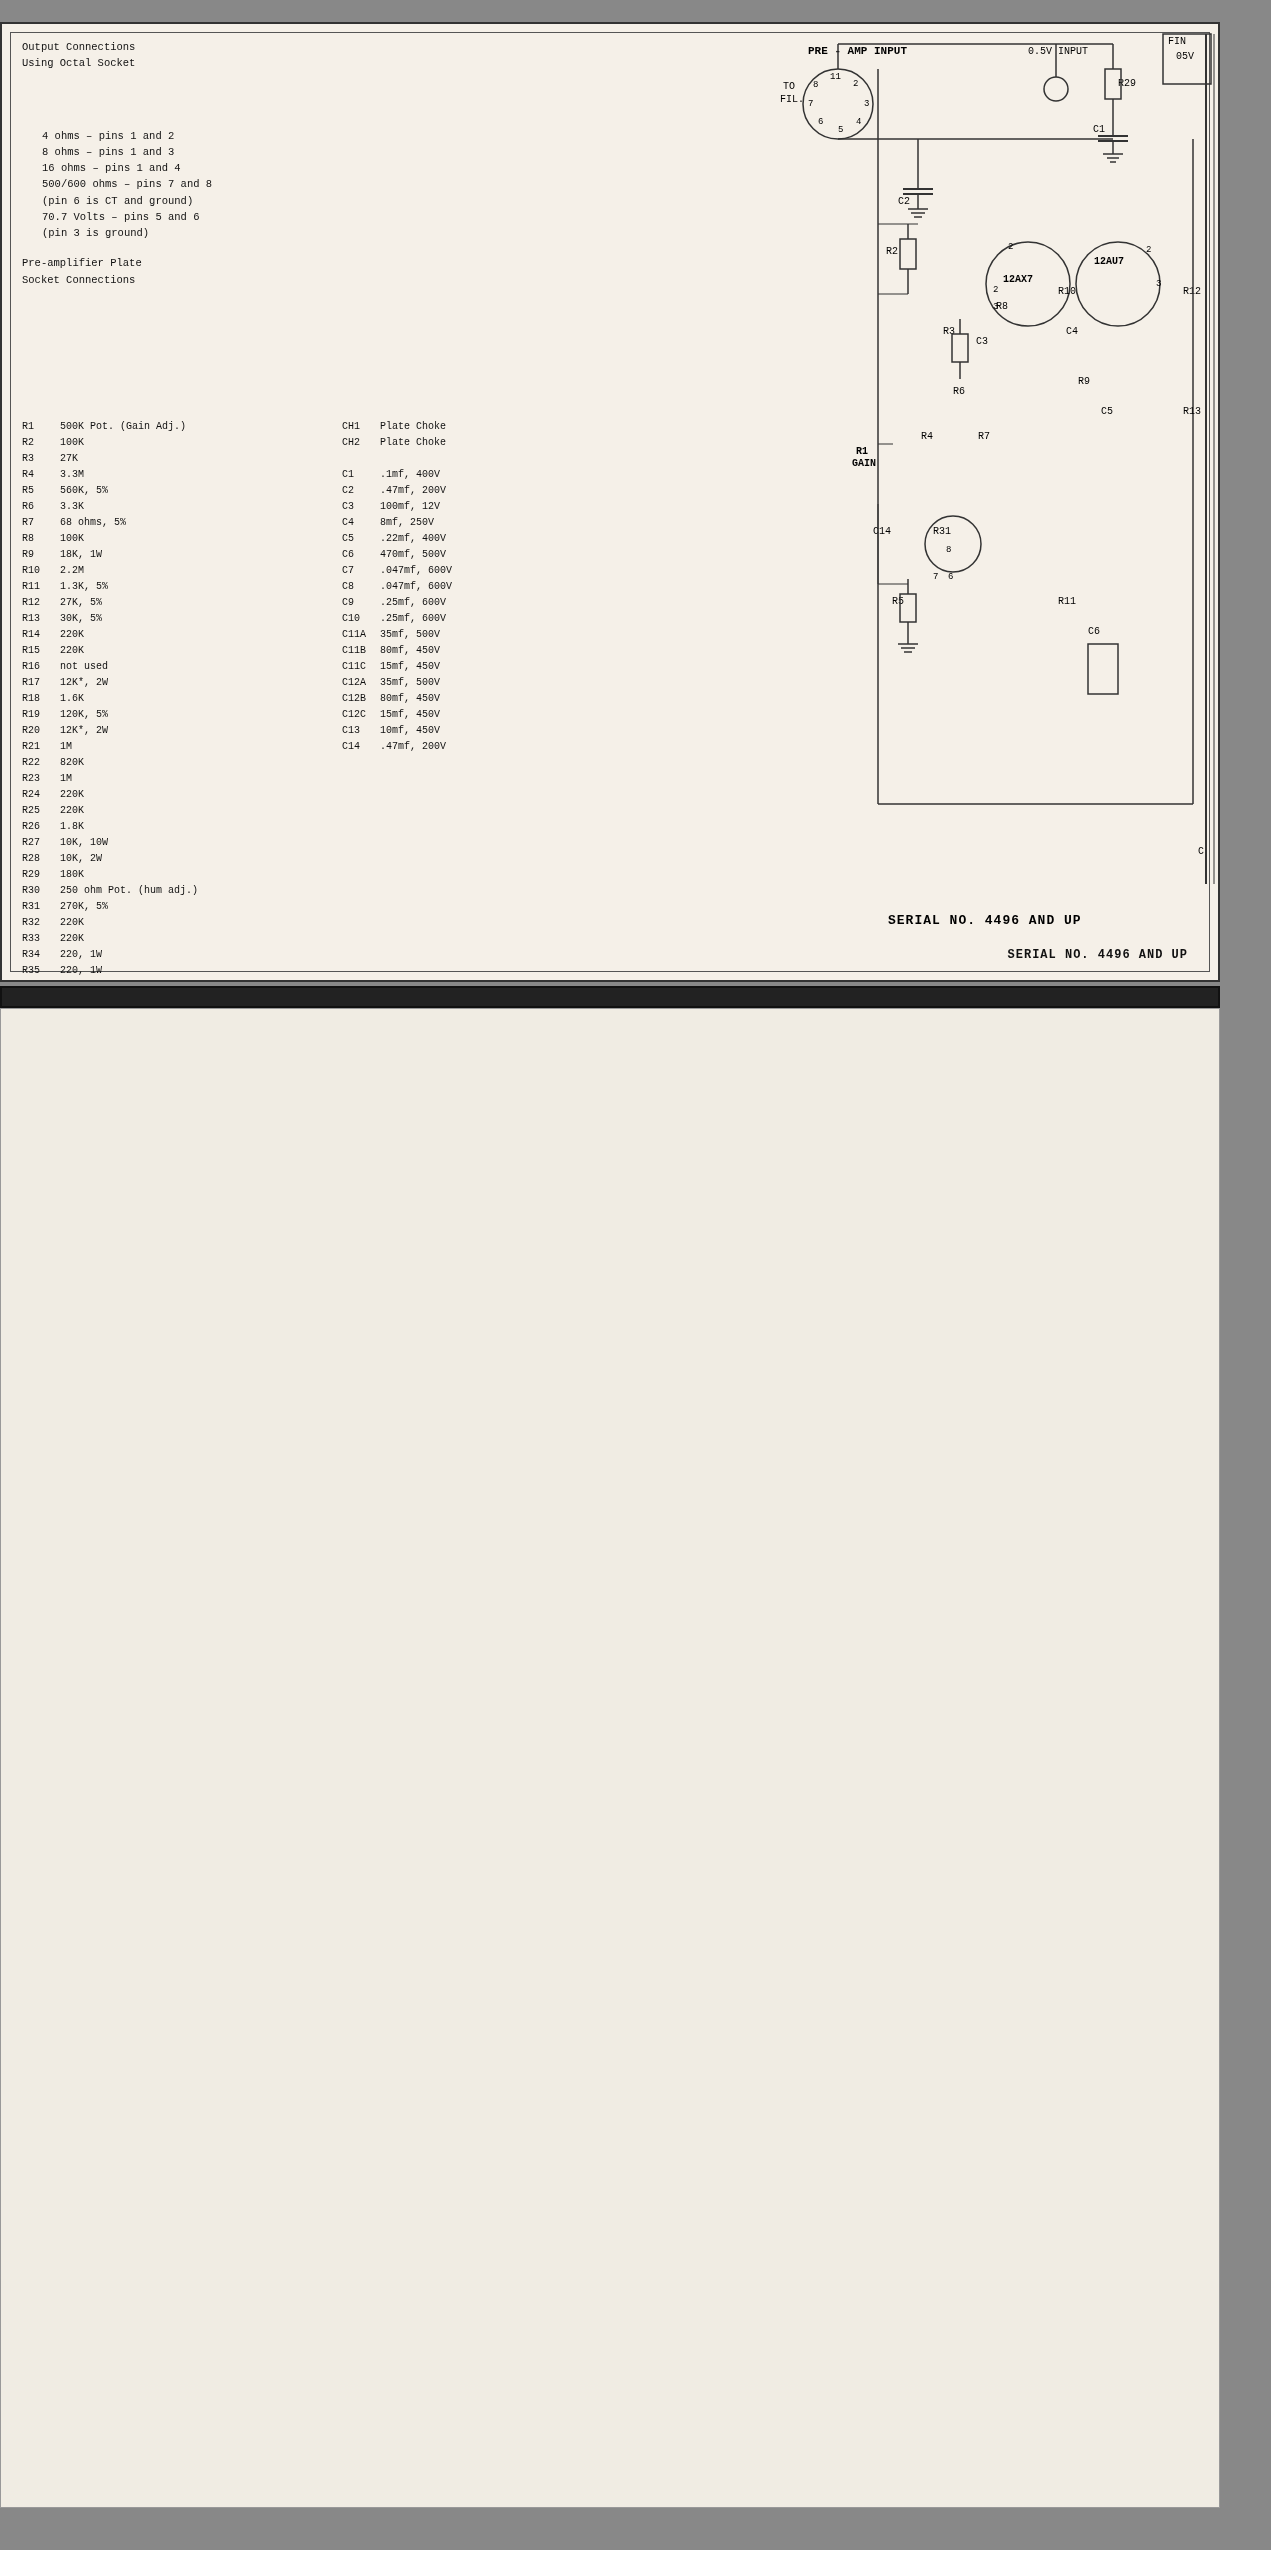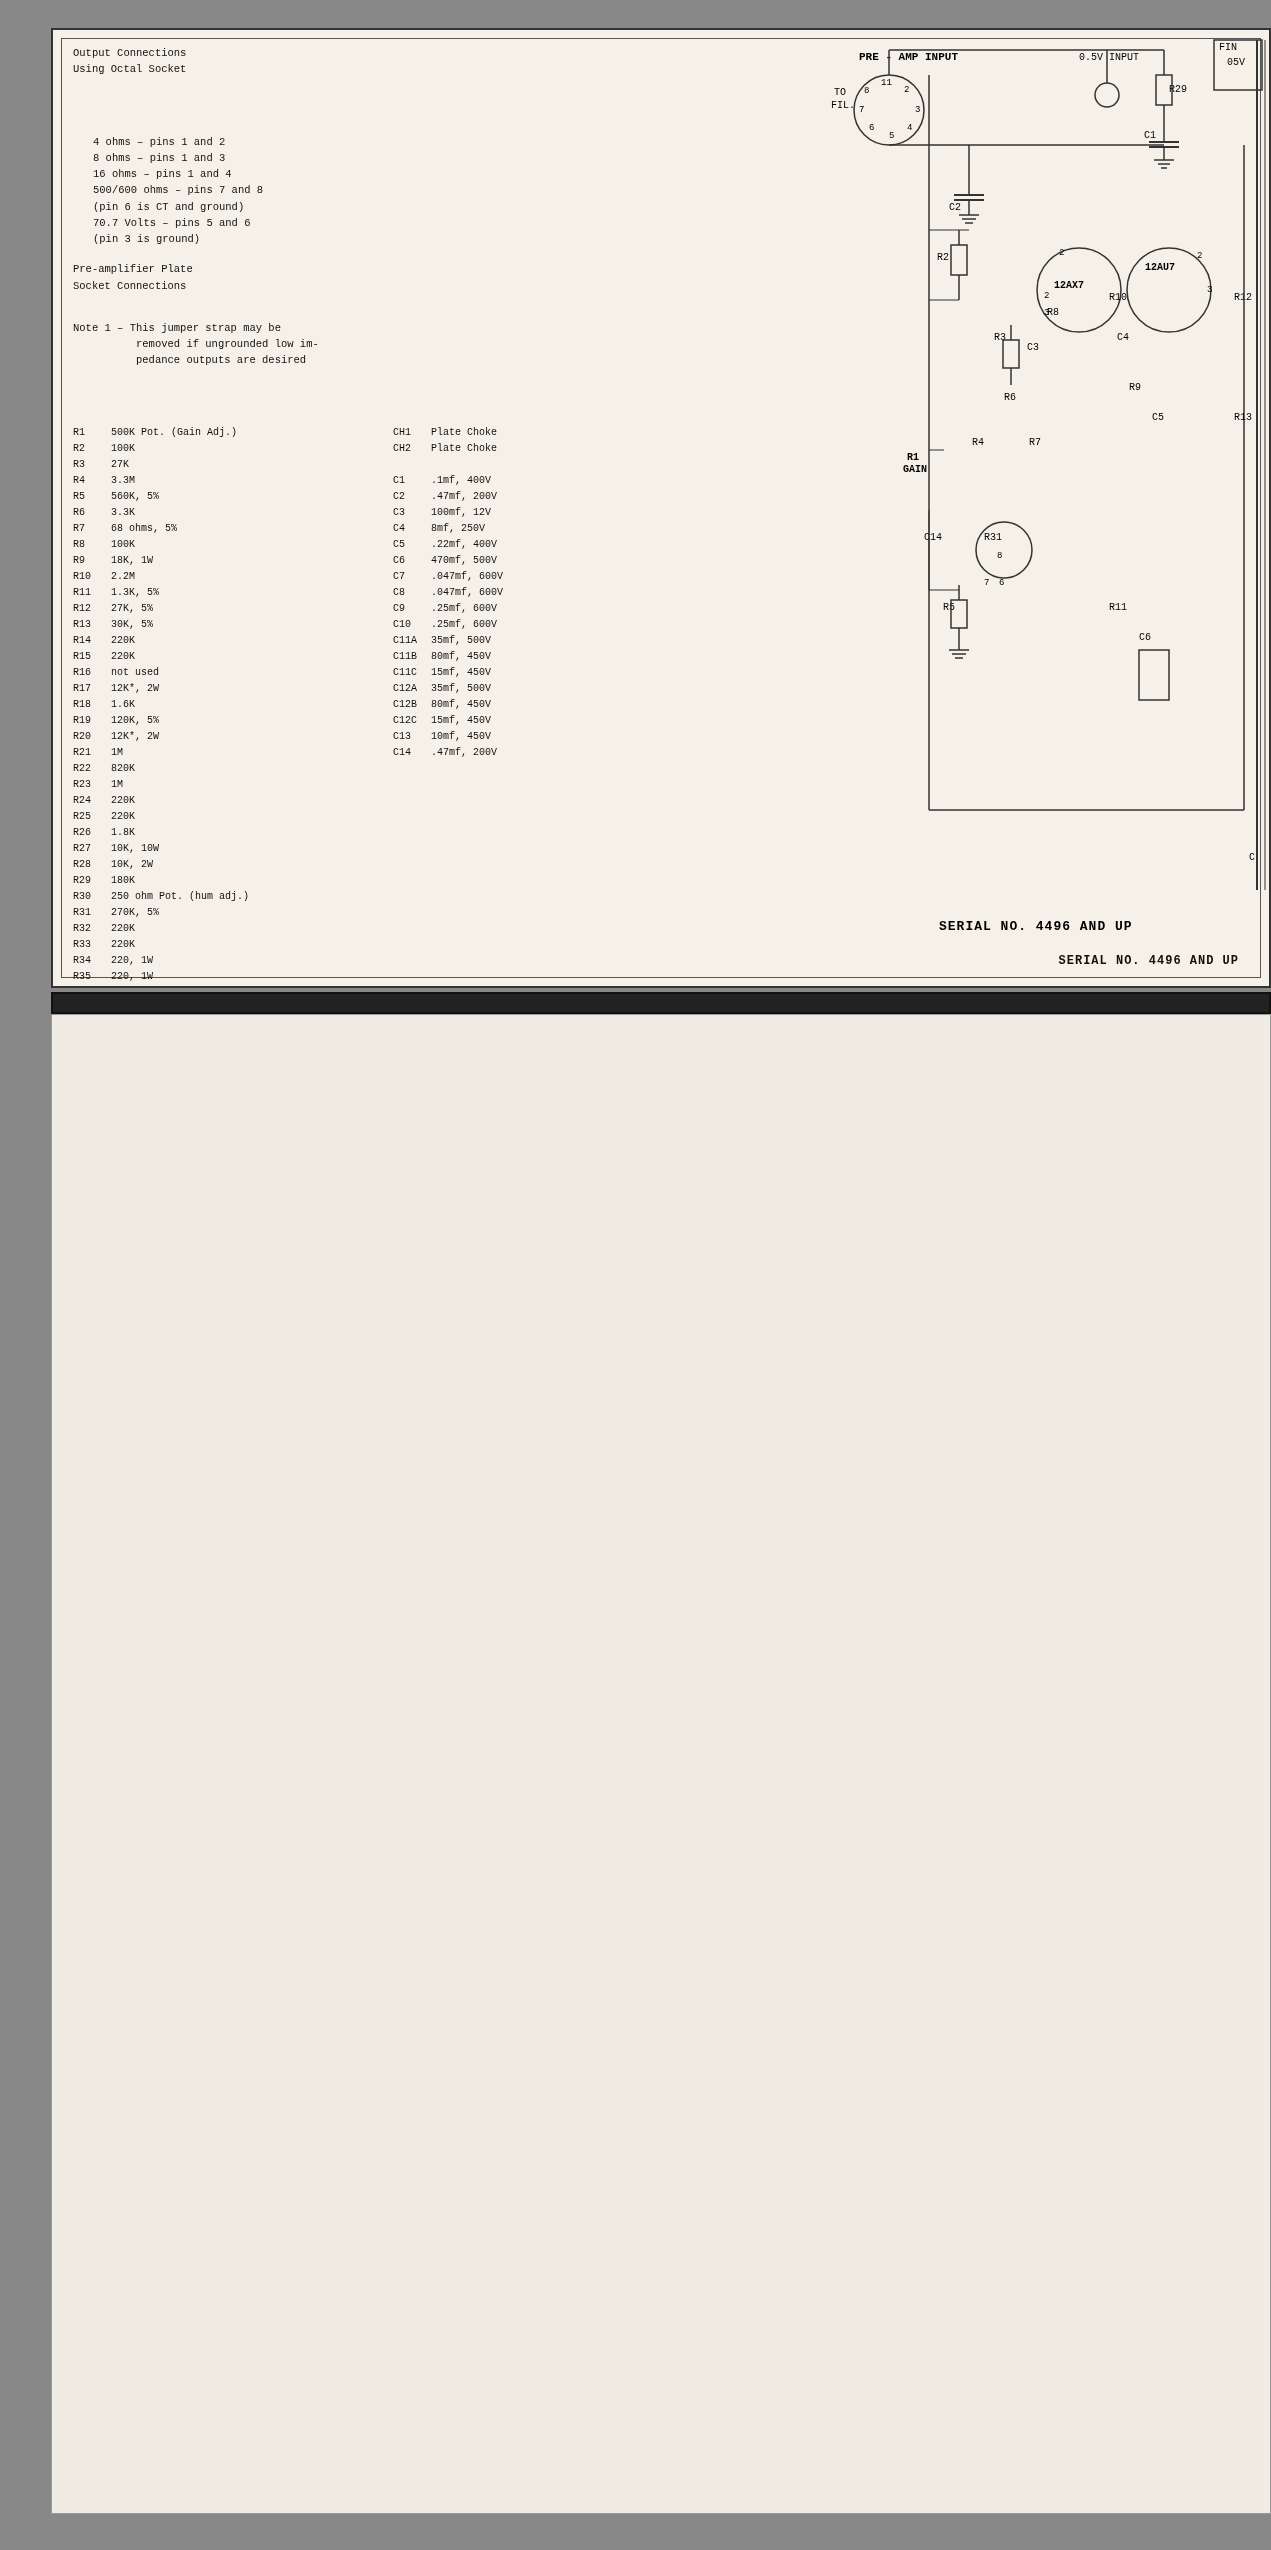--- a/index.html
+++ b/index.html
@@ -9,22 +9,22 @@
       justify-content: center;
       align-items: flex-start;
       min-height: 100vh;
     }
     .page-container {
       width: 1271px;
       min-height: 2550px;
       background: #888;
       display: flex;
       flex-direction: column;
-      align-items: flex-end;
-      padding: 28px 0;
+      align-items: flex-start;
+      padding: 22px 0;
     }
     .schematic-page {
       width: 1220px;
       min-height: 960px;
       background: #f5f0e8;
       border: 2px solid #333;
       position: relative;
       font-family: 'Courier New', Courier, monospace;
       font-size: 11px;
       color: #111;
@@ -137,25 +137,20 @@
           <p>(pin 3 is ground)</p>
         </div>
       </div>
 
       <div class="section-block">
         <p>Pre-amplifier Plate</p>
         <p>Socket Connections</p>
         <br>
       </div>
 
-      <div class="section-block">
-        <p>Note 1 – This jumper strap may be</p>
-        <p>&nbsp;&nbsp;&nbsp;&nbsp;&nbsp;&nbsp;&nbsp;&nbsp;&nbsp;&nbsp;removed if ungrounded low im-</p>
-        <p>&nbsp;&nbsp;&nbsp;&nbsp;&nbsp;&nbsp;&nbsp;&nbsp;&nbsp;&nbsp;pedance outputs are desired</p>
-      </div>
     </div>
 
     <div class="components-table">
       <div class="comp-cols">
 
         <div class="comp-col-left">
           <div class="comp-row">
             <span class="comp-id">R1</span>
             <span class="comp-val">500K Pot. (Gain Adj.)</span>
           </div>

